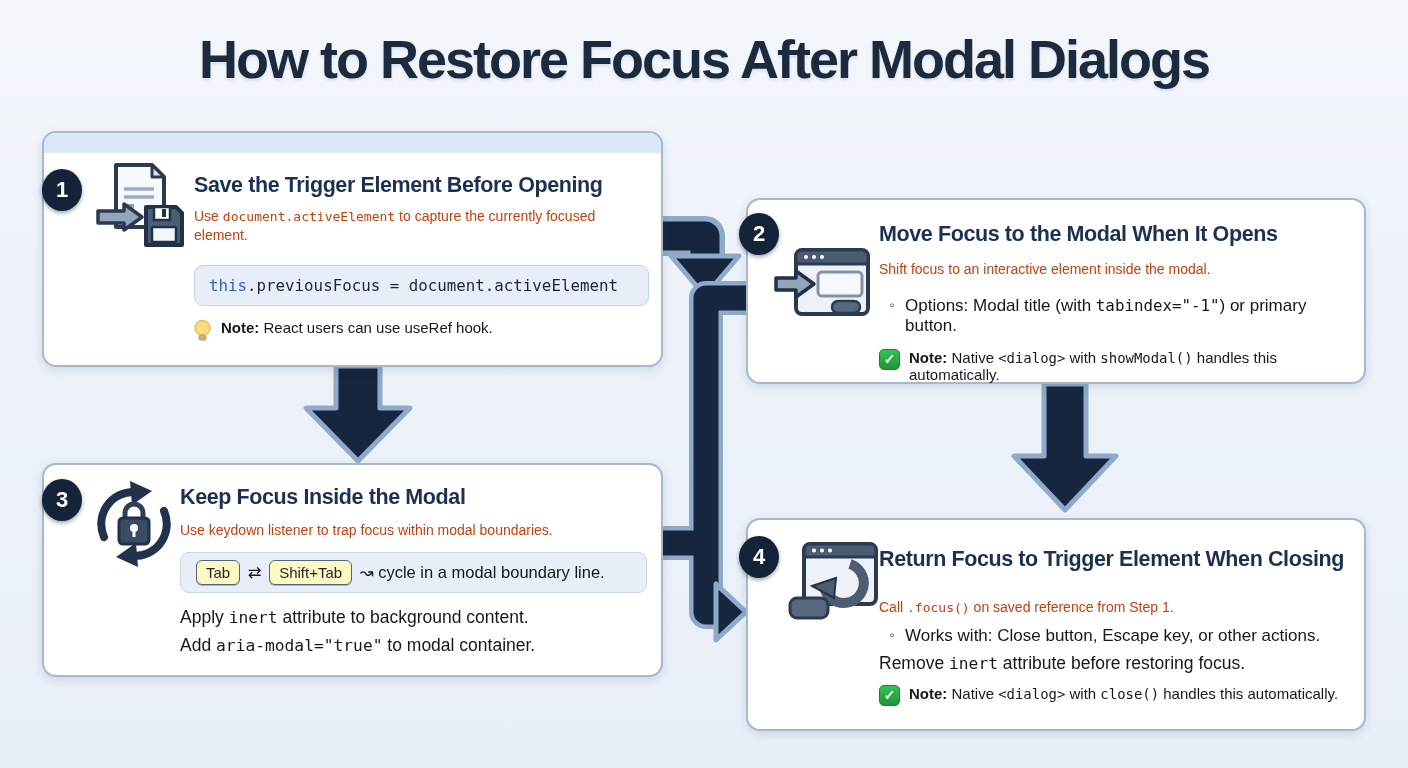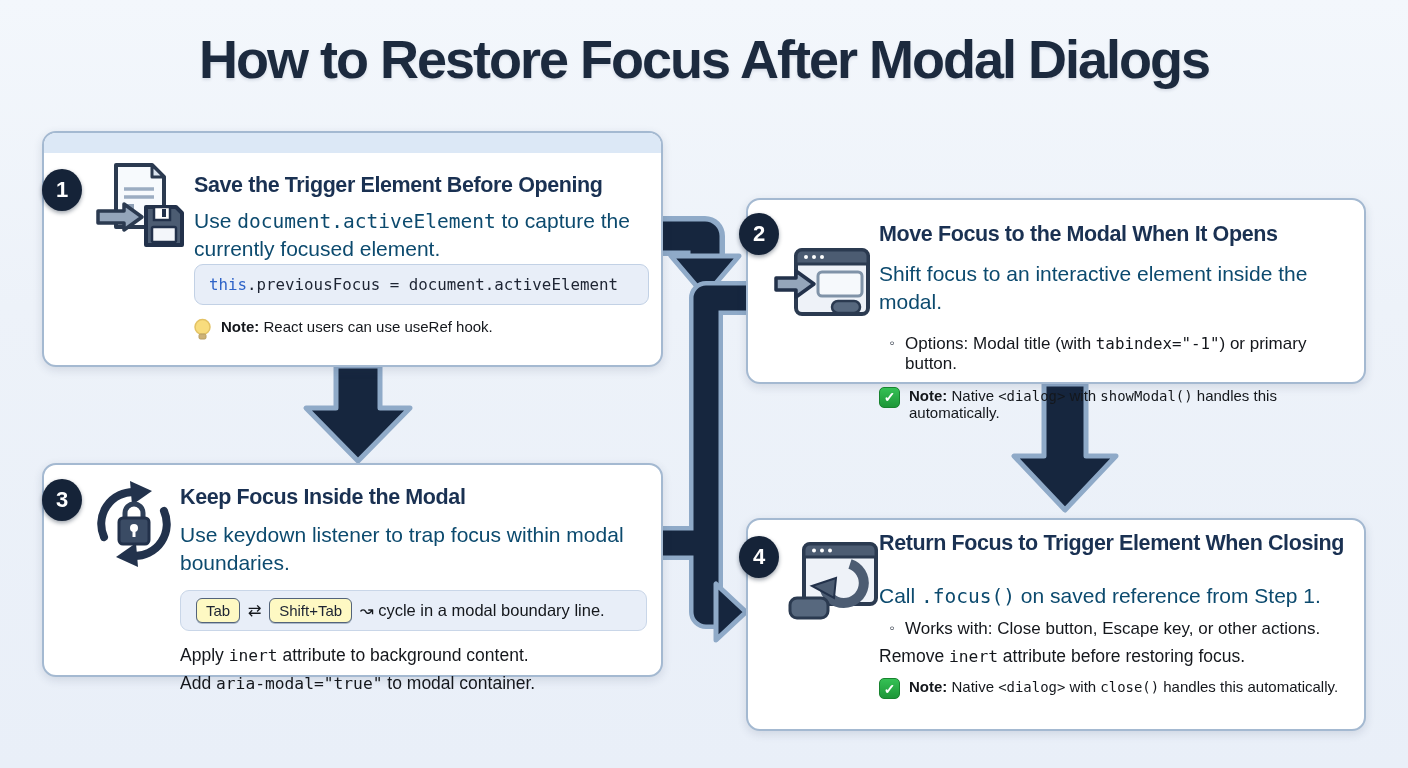--- a/index.html
+++ b/index.html
@@ -50,36 +50,36 @@
   .icon-box { position:absolute; }
   .card1 .icon-box { left:50px; top:28px; }
   .card2 .icon-box { left:26px; top:46px; }
   .card3 .icon-box { left:46px; top:12px; }
   .card4 .icon-box { left:40px; top:20px; }
 
   .content { position:absolute; }
   .card1 .content { left:150px; top:40px; right:16px; }
   .card2 .content { left:131px; top:22px; right:12px; }
   .card3 .content { left:136px; top:20px; right:14px; }
-  .card4 .content { left:131px; top:11px; right:12px; }
+  .card4 .content { left:131px; top:27px; right:12px; }
 
   h2.step-title {
     font-size:21.5px; font-weight:bold; color:#1a3152; letter-spacing:-0.4px;
   }
-  .line { font-size:21px; color:#0c4a6e; line-height:1.35; }
+  .line { font-size:14px; color:#c2410c; line-height:1.35; }
   .card1 .line.body { margin-top:9px; }
   .card2 .line.body { margin-top:13px; }
   .card3 .line.body { margin-top:11px; }
   .card4 .line.body { margin-top:26px; }
 
   .mono { font-family:"DejaVu Sans Mono","Liberation Mono",monospace; font-size:.93em; }
   .bold { font-weight:bold; }
 
   .codebox {
-    margin-top:0; background:#e8eef8; border:1.5px solid #c2d1e5;
+    margin-top:20px; background:#e8eef8; border:1.5px solid #c2d1e5;
     border-radius:9px; padding:9px 14px; width:455px;
     font-size:17px; color:#1d2433;
   }
   .keysbox {
     margin-top:12px; background:#e8eef8; border:1.5px solid #c9d6e8;
     border-radius:9px; padding:7px 12px; width:467px;
     font-size:16.5px; color:#14171c; display:flex; align-items:center;
   }
   .kbd {
     display:inline-block; padding:0 9px; margin:0 3px; line-height:23px;

